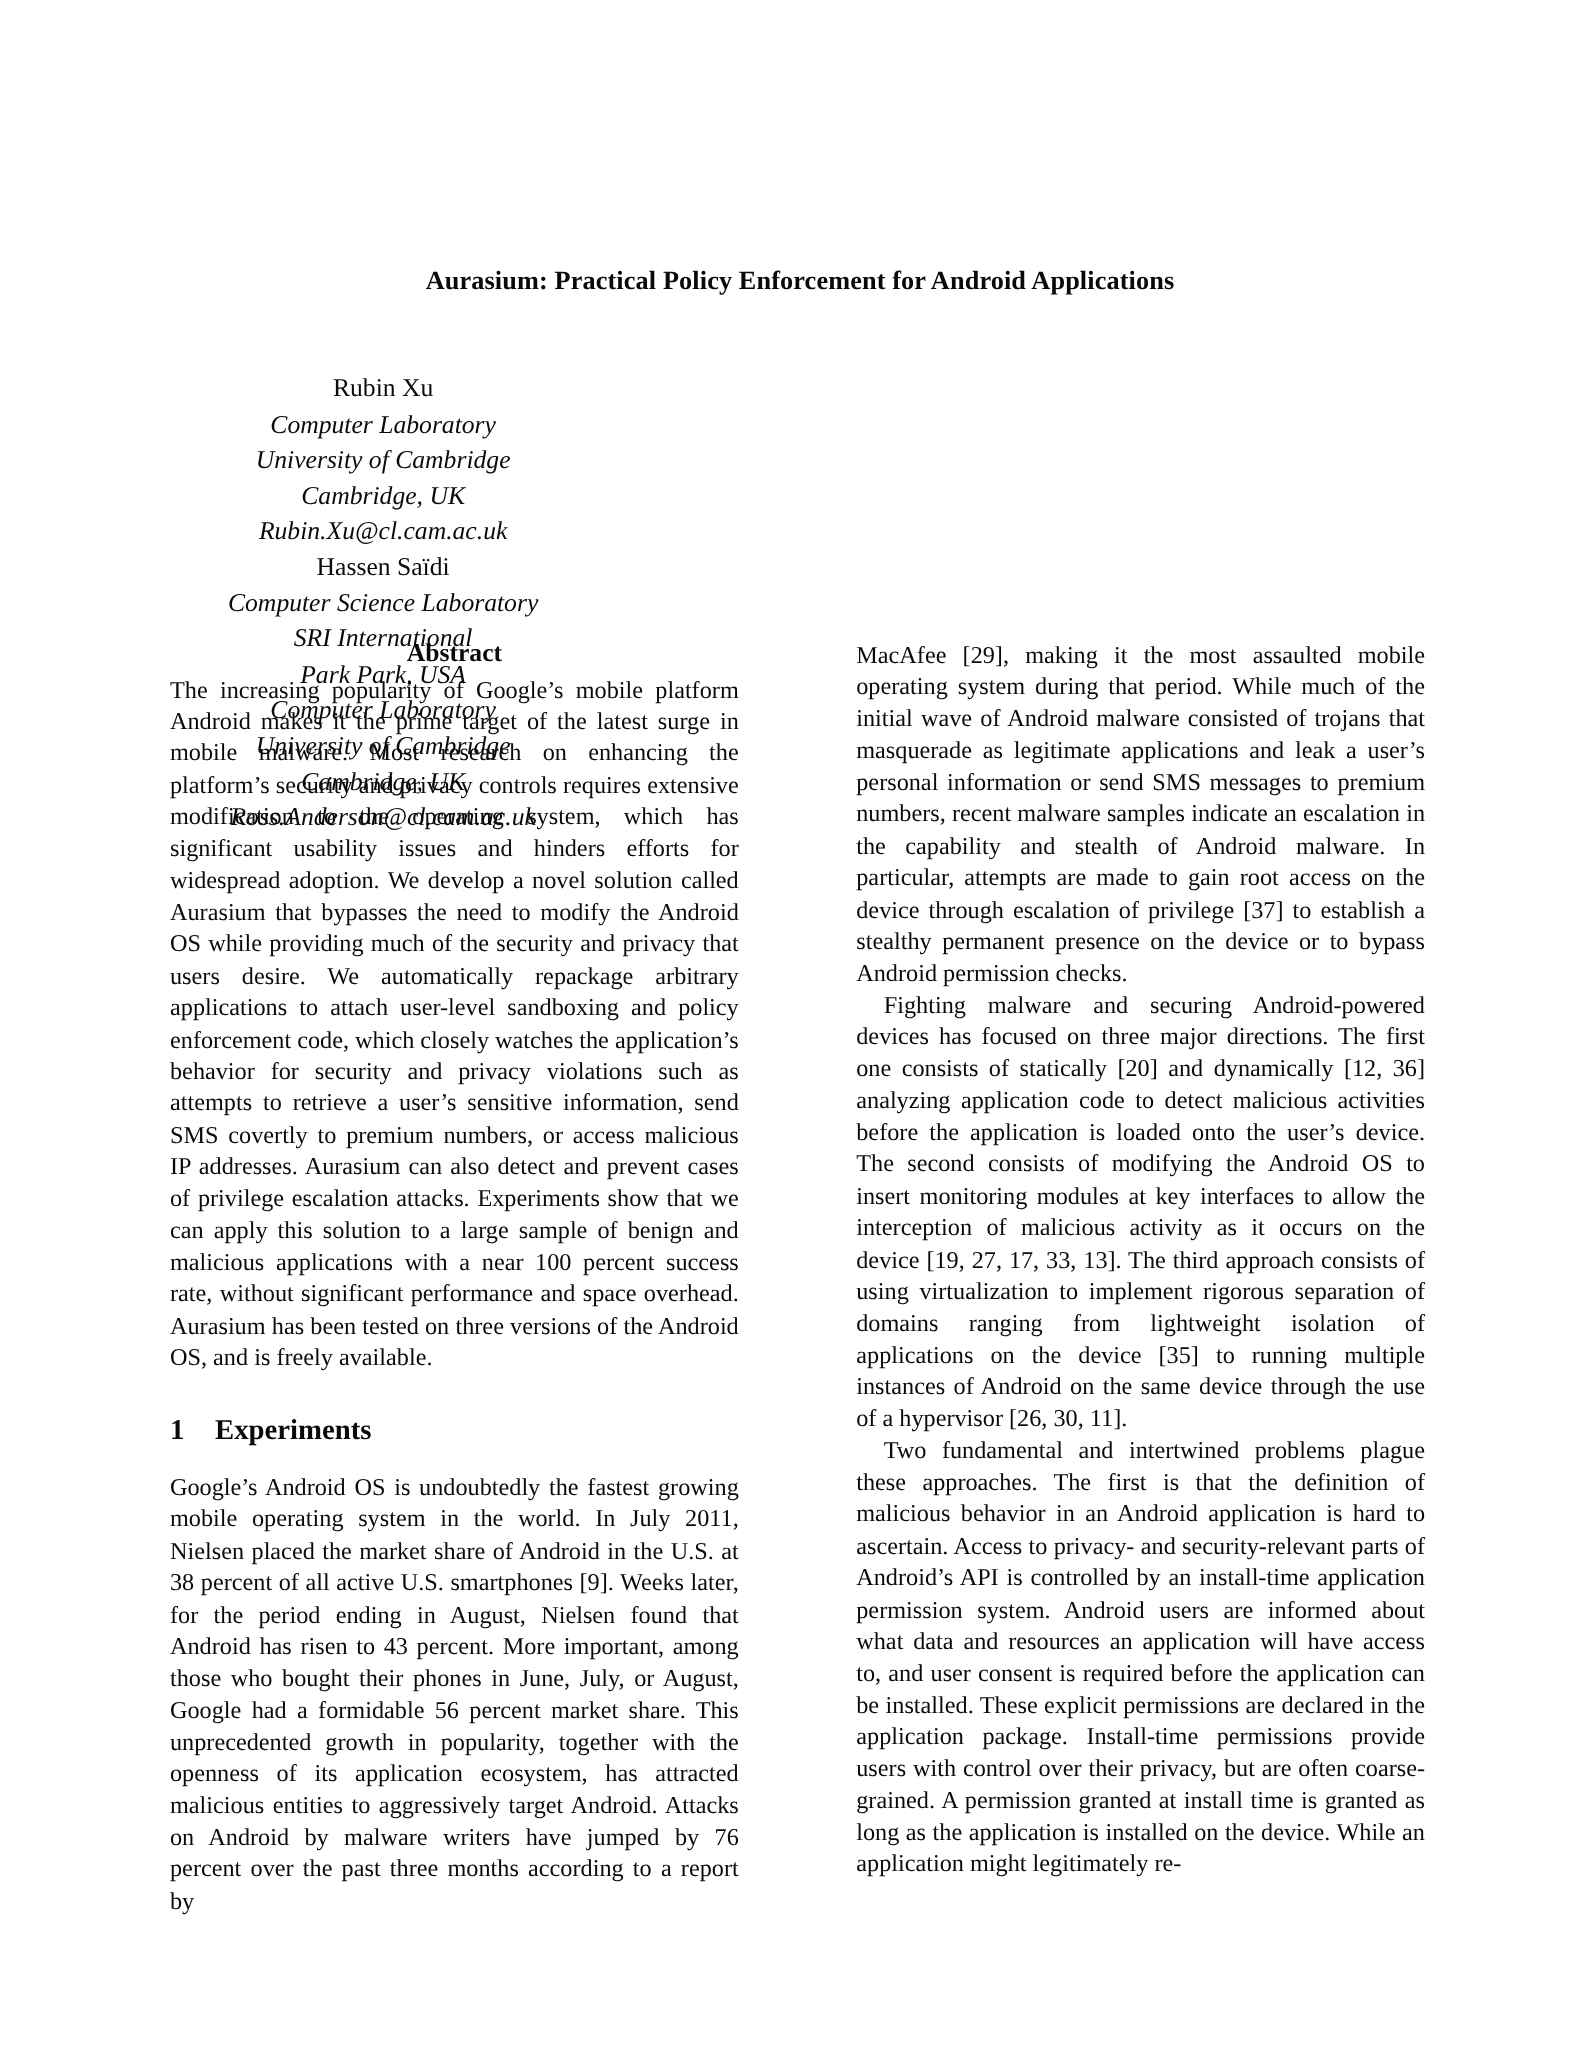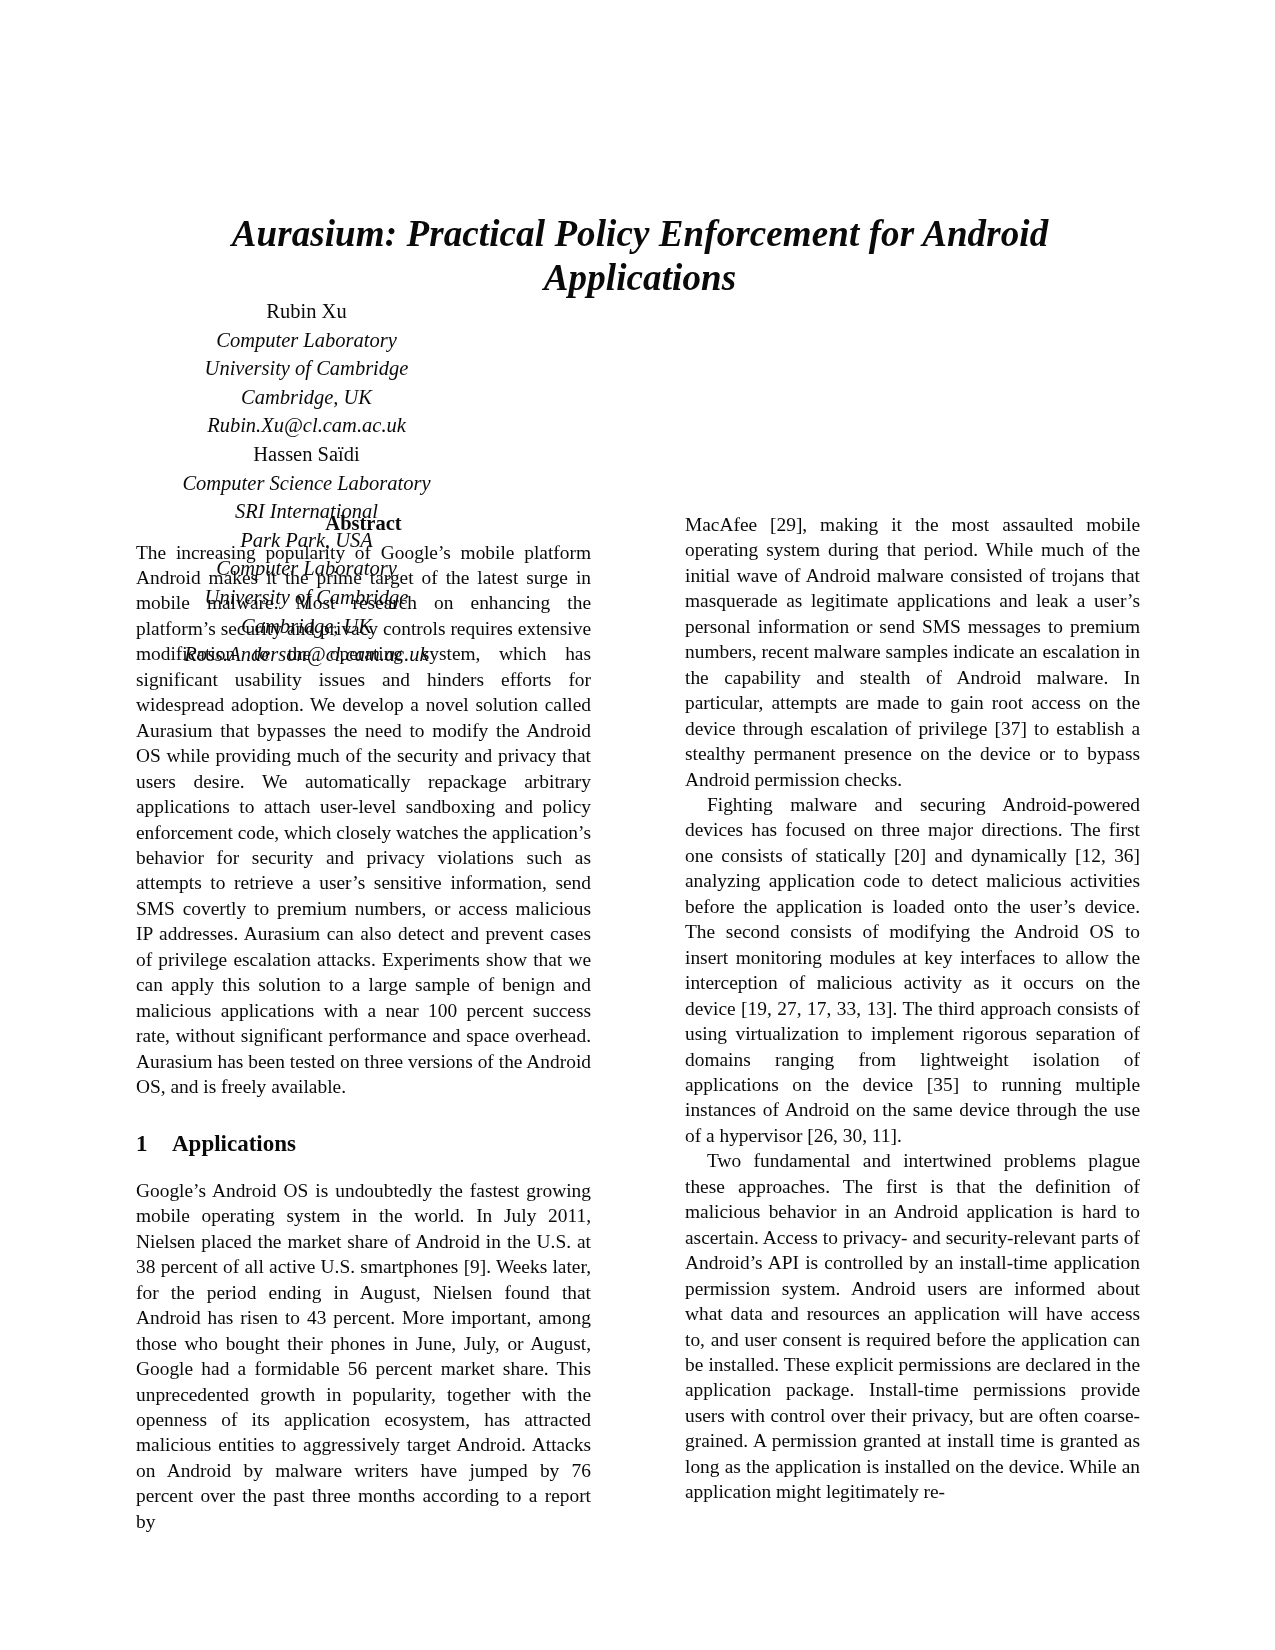--- a/index.html
+++ b/index.html
@@ -21,25 +21,24 @@
     box-sizing: border-box;
     padding: 0;
     overflow: hidden;
   }
   .paper-title {
     position: absolute;
     left: 140px;
     top: 212px;
     width: 1000px;
     text-align: center;
-    font-size: 37px;
+    font-size: 21px;
     font-weight: bold;
     letter-spacing: 0.1px;
     line-height: 1.2;
-    font-style: italic;
   }
   .authors {
     position: absolute;
     left: 140px;
     top: 297px;
     width: 1000px;
     display: flex;
     flex-direction: column;
     justify-content: space-between;
   }
@@ -137,21 +136,21 @@
   </div>
 
   <div class="columns">
 
     <div class="col">
       <div class="abstract-heading">Abstract</div>
       <p class="body-par">The increasing popularity of Google’s mobile platform Android makes it the prime target of the latest surge in mobile malware. Most research on enhancing the platform’s security and privacy controls requires extensive modification to the operating system, which has significant usability issues and hinders efforts for widespread adoption. We develop a novel solution called Aurasium that bypasses the need to modify the Android OS while providing much of the security and privacy that users desire. We automatically repackage arbitrary applications to attach user-level sandboxing and policy enforcement code, which closely watches the application’s behavior for security and privacy violations such as attempts to retrieve a user’s sensitive information, send SMS covertly to premium numbers, or access malicious IP addresses. Aurasium can also detect and prevent cases of privilege escalation attacks. Experiments show that we can apply this solution to a large sample of benign and malicious applications with a near 100 percent success rate, without significant performance and space overhead. Aurasium has been tested on three versions of the Android OS, and is freely available.</p>
 
       <div class="section-heading">
         <span class="section-num">1</span>
-        <span class="section-title">Applications</span>
+        <span class="section-title">Experiments</span>
       </div>
 
       <p class="body-par">Google’s Android OS is undoubtedly the fastest growing mobile operating system in the world. In July 2011, Nielsen placed the market share of Android in the U.S. at 38 percent of all active U.S. smartphones [9]. Weeks later, for the period ending in August, Nielsen found that Android has risen to 43 percent. More important, among those who bought their phones in June, July, or August, Google had a formidable 56 percent market share. This unprecedented growth in popularity, together with the openness of its application ecosystem, has attracted malicious entities to aggressively target Android. Attacks on Android by malware writers have jumped by 76 percent over the past three months according to a report by</p>
     </div>
 
     <div class="col">
       <p class="body-par">MacAfee [29], making it the most assaulted mobile operating system during that period. While much of the initial wave of Android malware consisted of trojans that masquerade as legitimate applications and leak a user’s personal information or send SMS messages to premium numbers, recent malware samples indicate an escalation in the capability and stealth of Android malware. In particular, attempts are made to gain root access on the device through escalation of privilege [37] to establish a stealthy permanent presence on the device or to bypass Android permission checks.</p>
       <p class="body-par indented">Fighting malware and securing Android-powered devices has focused on three major directions. The first one consists of statically [20] and dynamically [12, 36] analyzing application code to detect malicious activities before the application is loaded onto the user’s device. The second consists of modifying the Android OS to insert monitoring modules at key interfaces to allow the interception of malicious activity as it occurs on the device [19, 27, 17, 33, 13]. The third approach consists of using virtualization to implement rigorous separation of domains ranging from lightweight isolation of applications on the device [35] to running multiple instances of Android on the same device through the use of a hypervisor [26, 30, 11].</p>
       <p class="body-par indented">Two fundamental and intertwined problems plague these approaches. The first is that the definition of malicious behavior in an Android application is hard to ascertain. Access to privacy- and security-relevant parts of Android’s API is controlled by an install-time application permission system. Android users are informed about what data and resources an application will have access to, and user consent is required before the application can be installed. These explicit permissions are declared in the application package. Install-time permissions provide users with control over their privacy, but are often coarse-grained. A permission granted at install time is granted as long as the application is installed on the device. While an application might legitimately re-</p>
     </div>

